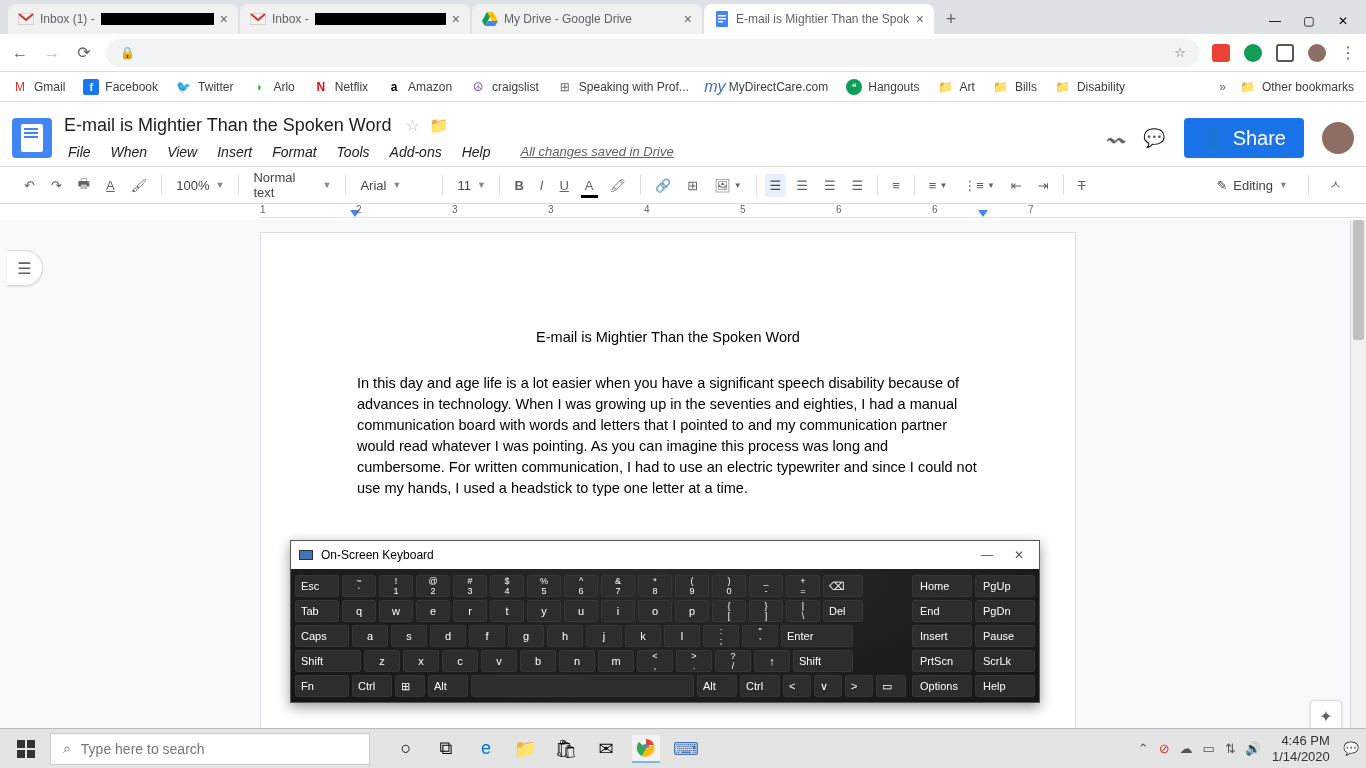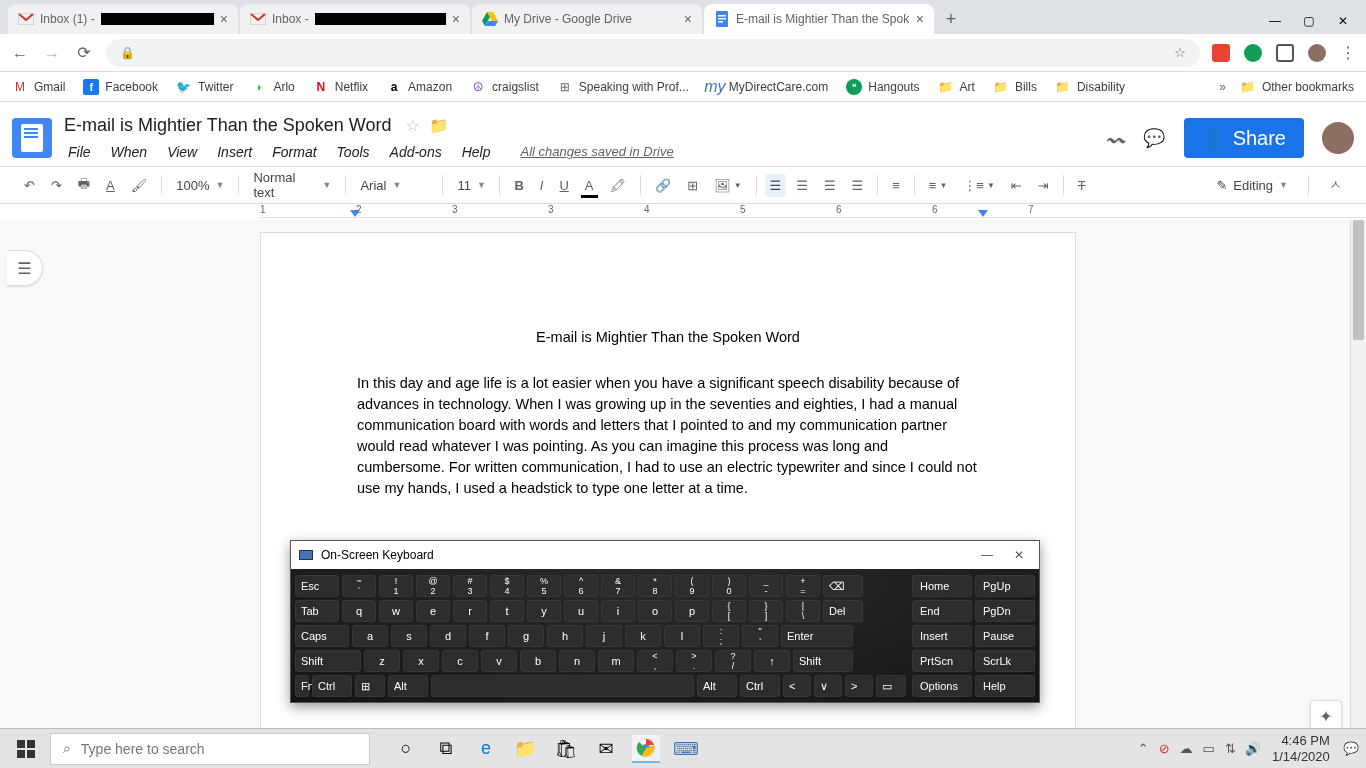--- a/index.html
+++ b/index.html
@@ -510,21 +510,21 @@
               <span>.</span>
             </div>
             <div class="key dual" style="width: 36px;">
               <span>?</span>
               <span>/</span>
             </div>
             <div class="key" style="width: 36px;">↑</div>
             <div class="key wide" style="width: 60px; justify-content: flex-start; padding-left: 6px;">Shift</div>
           </div>
           <div class="osk-row">
-            <div class="key wide" style="width: 14px; justify-content: flex-start; padding-left: 6px;">Fn</div>
+            <div class="key wide" style="width: 54px; justify-content: flex-start; padding-left: 6px;">Fn</div>
             <div class="key wide" style="width: 40px; justify-content: flex-start; padding-left: 6px;">Ctrl</div>
             <div class="key wide" style="width: 30px; justify-content: flex-start; padding-left: 6px;">⊞</div>
             <div class="key wide" style="width: 40px; justify-content: flex-start; padding-left: 6px;">Alt</div>
             <div class="key space wide" style="width: 200px; justify-content: flex-start; padding-left: 6px;"></div>
             <div class="key wide" style="width: 40px; justify-content: flex-start; padding-left: 6px;">Alt</div>
             <div class="key wide" style="width: 40px; justify-content: flex-start; padding-left: 6px;">Ctrl</div>
             <div class="key wide" style="width: 28px; justify-content: flex-start; padding-left: 6px;">&lt;</div>
             <div class="key wide" style="width: 28px; justify-content: flex-start; padding-left: 6px;">∨</div>
             <div class="key wide" style="width: 28px; justify-content: flex-start; padding-left: 6px;">&gt;</div>
             <div class="key wide" style="width: 30px; justify-content: flex-start; padding-left: 6px;">▭</div>

